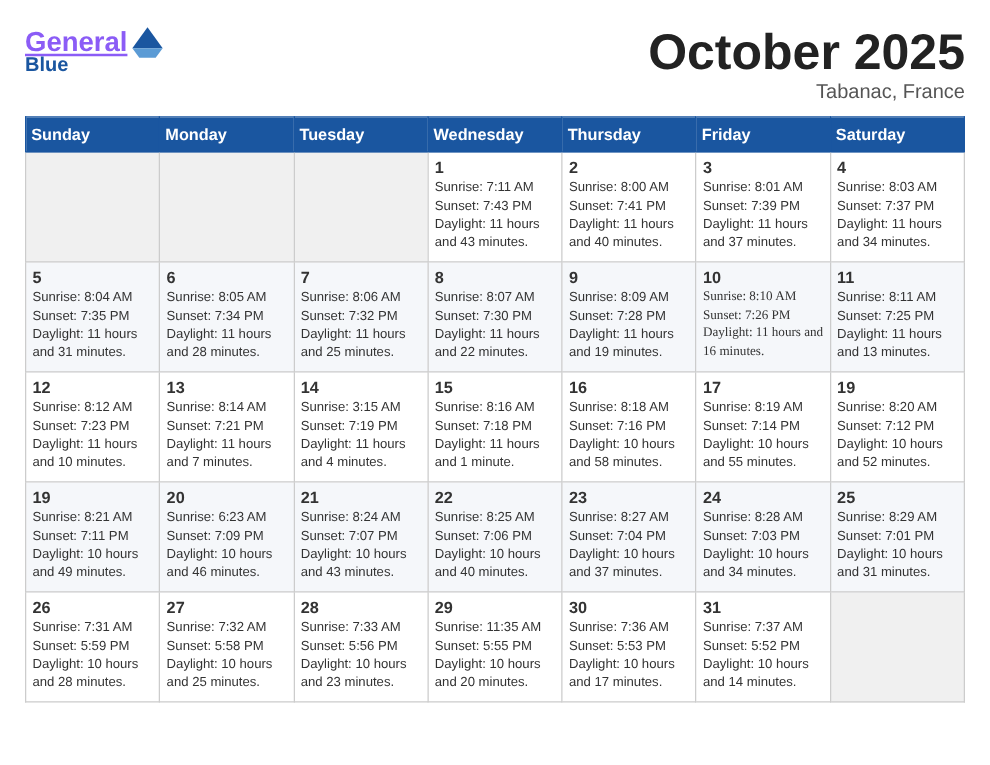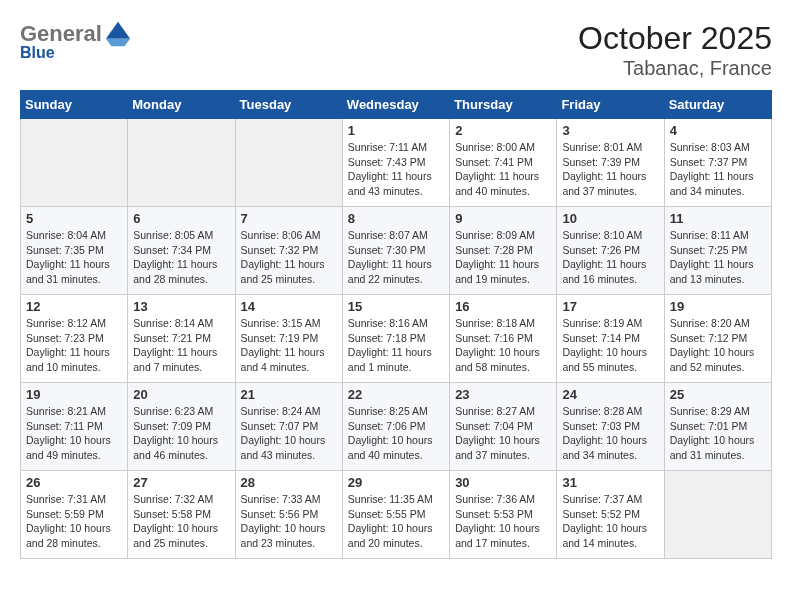--- a/index.html
+++ b/index.html
@@ -13,37 +13,37 @@
     .header {
       display: flex;
       justify-content: space-between;
       align-items: flex-start;
       margin-bottom: 10px;
     }
     .logo {
       display: flex;
       align-items: center;
     }
-    .logo-general { color: #737373; }
+    .logo-general { color: #8b5cf6; text-decoration: underline; }
     .logo-blue { color: #1a56a0; }
     .logo-icon {
       width: 28px;
       height: 28px;
       margin-left: 2px;
     }
     .title-block {
       text-align: right;
     }
     .month-title {
-      font-size: 32px;
-      font-weight: normal;
+      font-size: 40px;
+      font-weight: bold;
       color: #222;
     }
     .location {
-      font-size: 20px;
+      font-size: 16px;
       color: #555;
     }
     table {
       width: 100%;
       border-collapse: collapse;
       table-layout: fixed;
     }
     th {
       background-color: #1a56a0;
       color: #fff;
@@ -168,21 +168,21 @@
 Daylight: 11 hours and 22 minutes.</div>
         </td>
         <td>
           <div class="day-number">9</div>
           <div class="day-info" style="white-space: pre-line;">Sunrise: 8:09 AM
 Sunset: 7:28 PM
 Daylight: 11 hours and 19 minutes.</div>
         </td>
         <td>
           <div class="day-number">10</div>
-          <div class="day-info" style="white-space: pre-line;">Sunrise: 8:10 AM
+          <div class="day-info" style="white-space: pre-line; font-family: Liberation Serif, serif;">Sunrise: 8:10 AM
 Sunset: 7:26 PM
 Daylight: 11 hours and 16 minutes.</div>
         </td>
         <td>
           <div class="day-number">11</div>
           <div class="day-info" style="white-space: pre-line;">Sunrise: 8:11 AM
 Sunset: 7:25 PM
 Daylight: 11 hours and 13 minutes.</div>
         </td>
       </tr>

